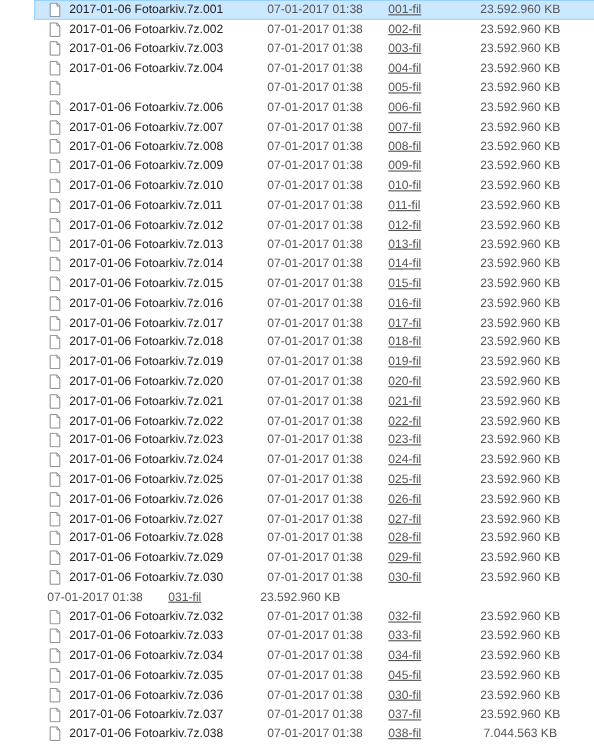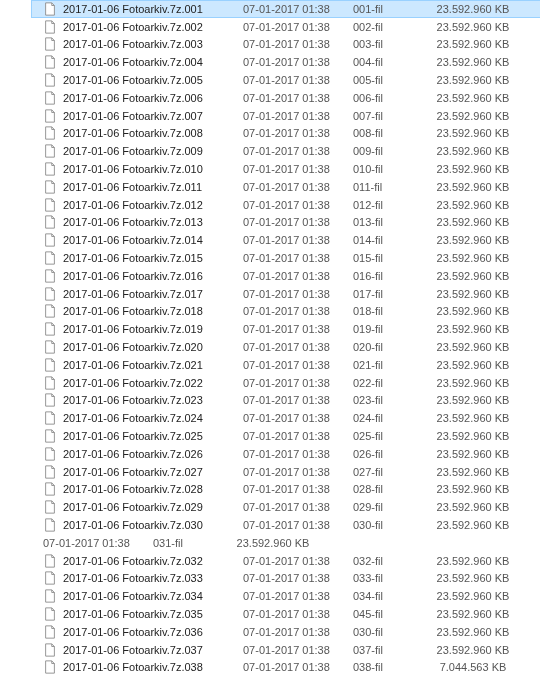--- a/index.html
+++ b/index.html
@@ -41,20 +41,21 @@
     align-items: center;
     overflow: hidden;
   }
   .col-date {
     flex: 0 0 110px;
     color: #555;
   }
   .col-type {
     flex: 0 0 70px;
     color: #555;
+    text-decoration: underline;
   }
   .col-size {
     flex: 0 0 110px;
     text-align: center;
     color: #555;
     padding-right: 10px;
   }
   .name-text { color: #222; }
 </style>
 </head>
@@ -118,21 +119,20 @@
     <div class="col-size">23.592.960 KB</div>
   </div>
     <div class="row">
     <div class="col-name">
       <span class="icon">
           <svg width="14" height="14" viewBox="0 0 16 16">
   <path d="M3 1 h7 l3 3 v11 h-10 z" fill="#fff" stroke="#888" stroke-width="1"></path>
   <path d="M10 1 v3 h3" fill="none" stroke="#888" stroke-width="1"></path>
 </svg>
         </span>
-      <span class="name-text">2017-01-06 Fotoarkiv.7z.005</span>
     </div>
     <div class="col-date">07-01-2017 01:38</div>
     <div class="col-type">005-fil</div>
     <div class="col-size">23.592.960 KB</div>
   </div>
     <div class="row">
     <div class="col-name">
       <span class="icon">
           <svg width="14" height="14" viewBox="0 0 16 16">
   <path d="M3 1 h7 l3 3 v11 h-10 z" fill="#fff" stroke="#888" stroke-width="1"></path>

